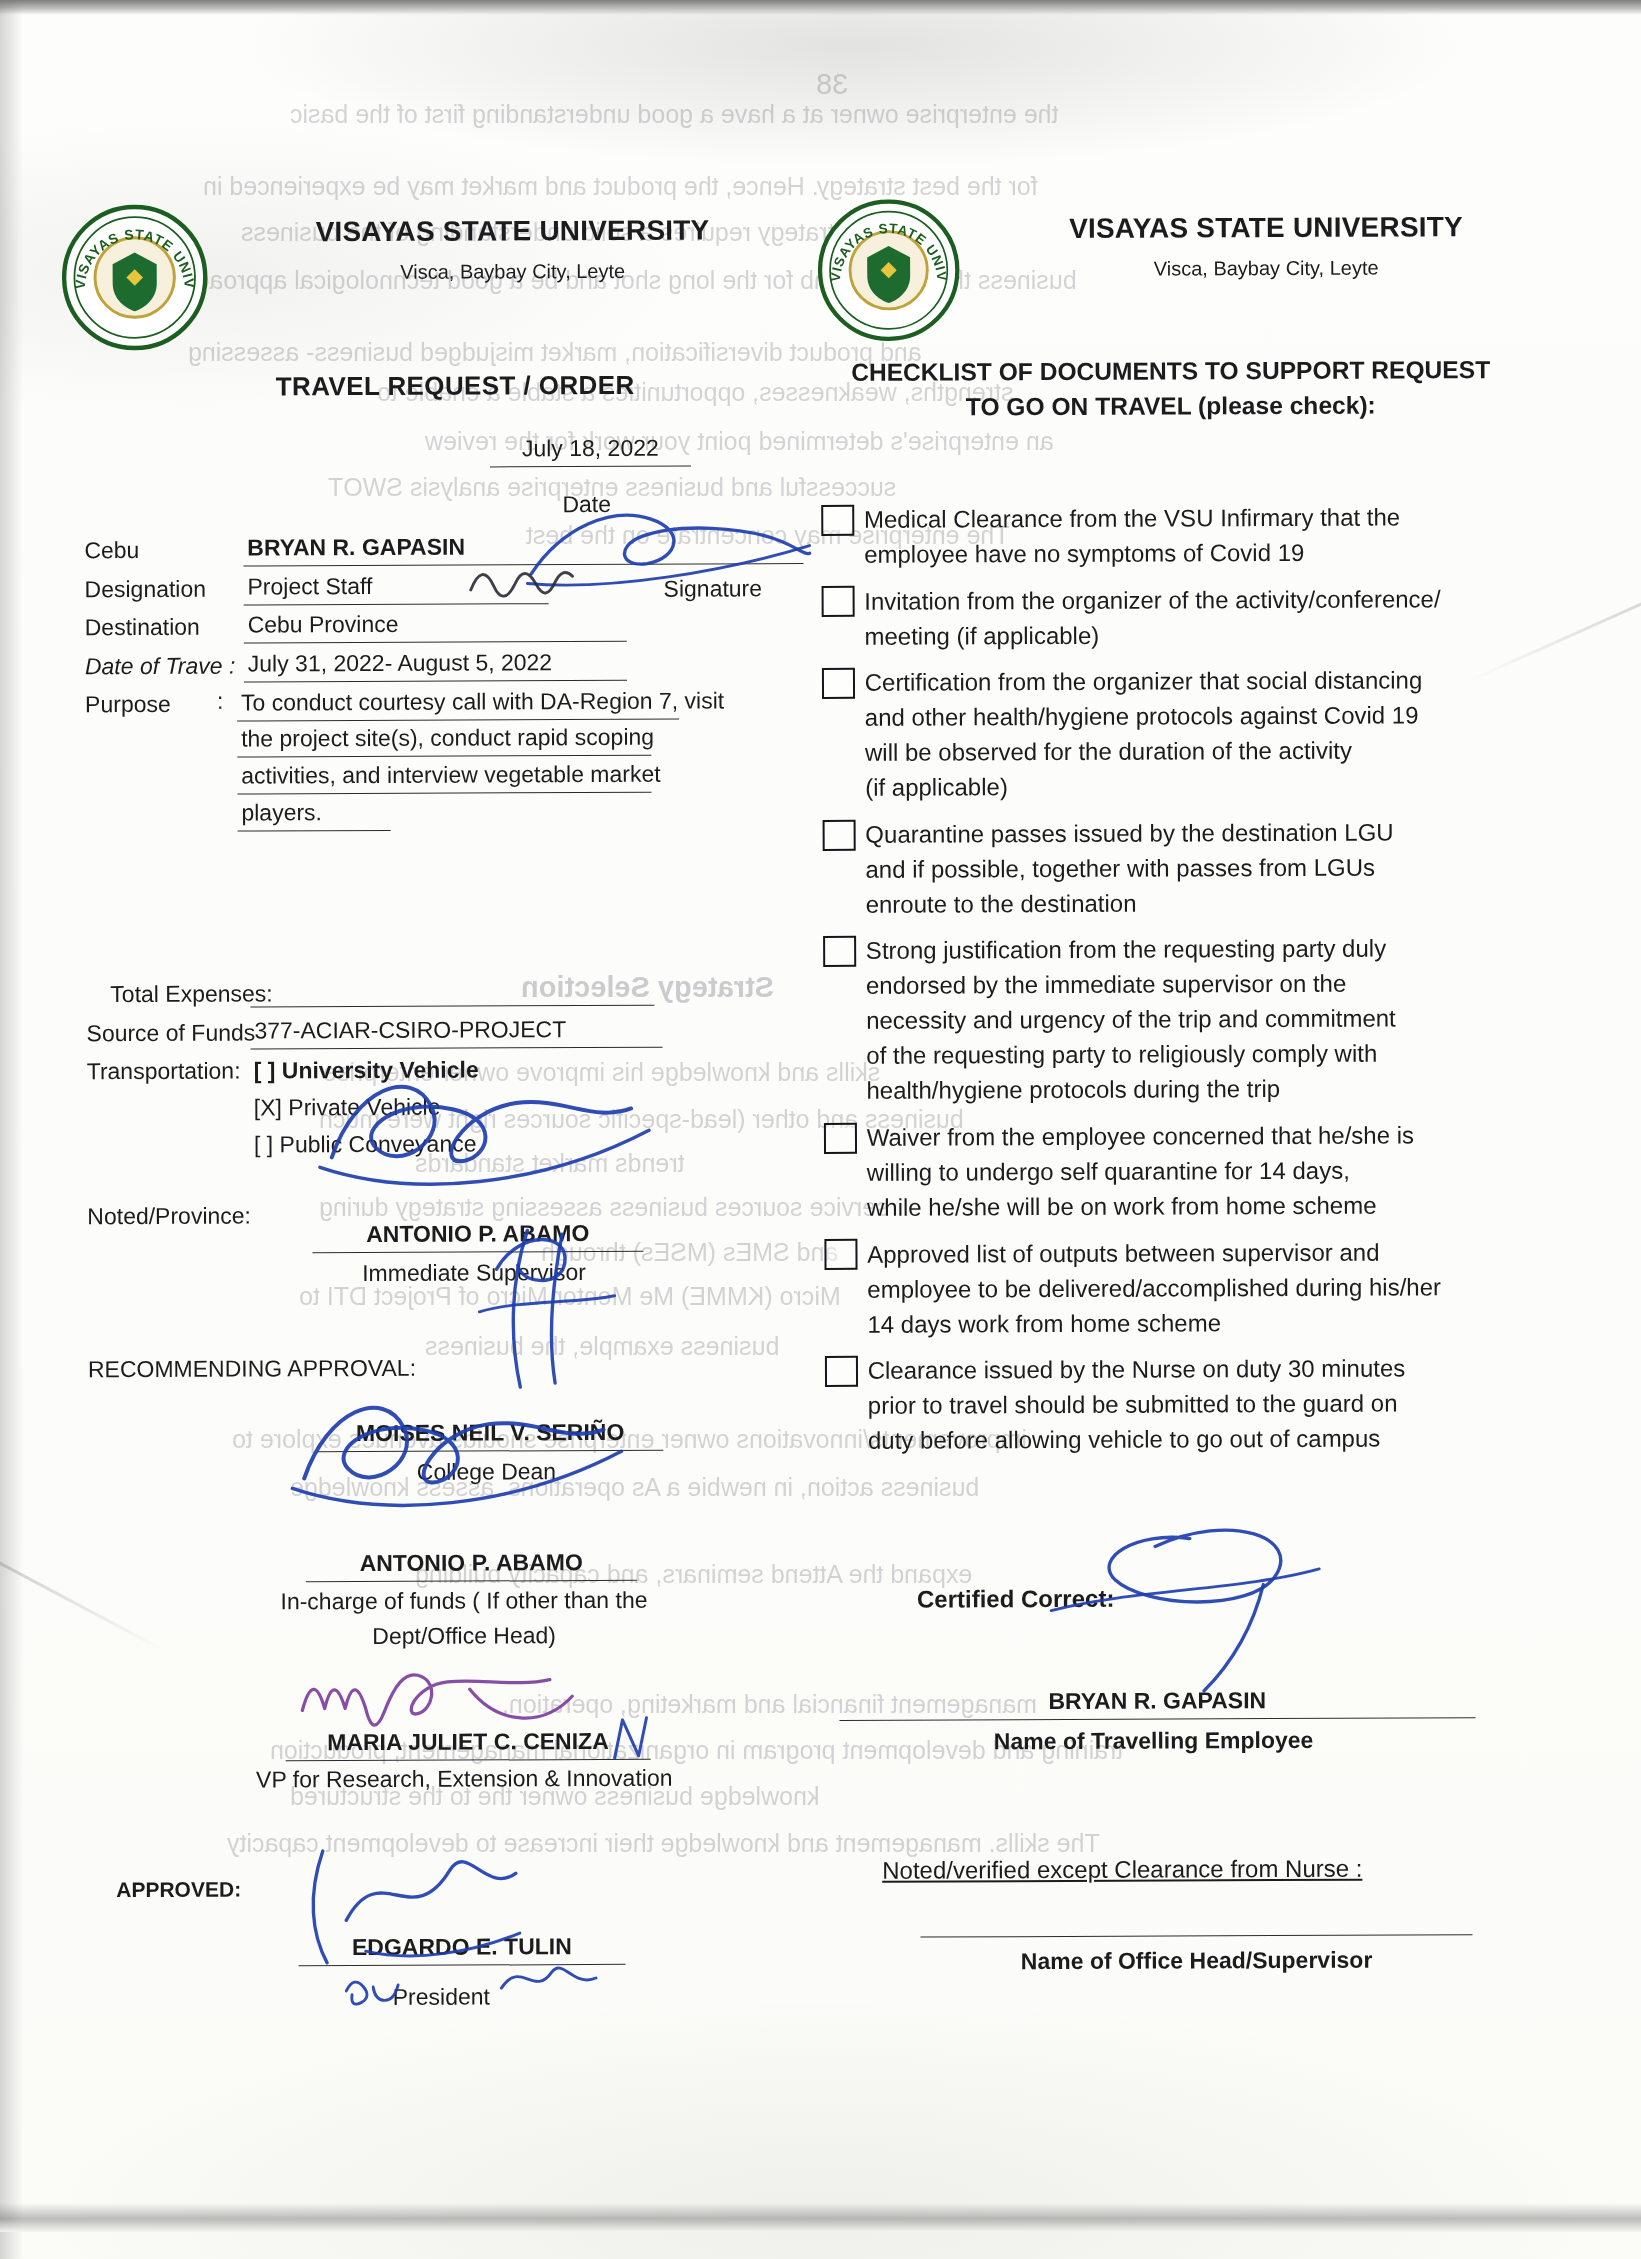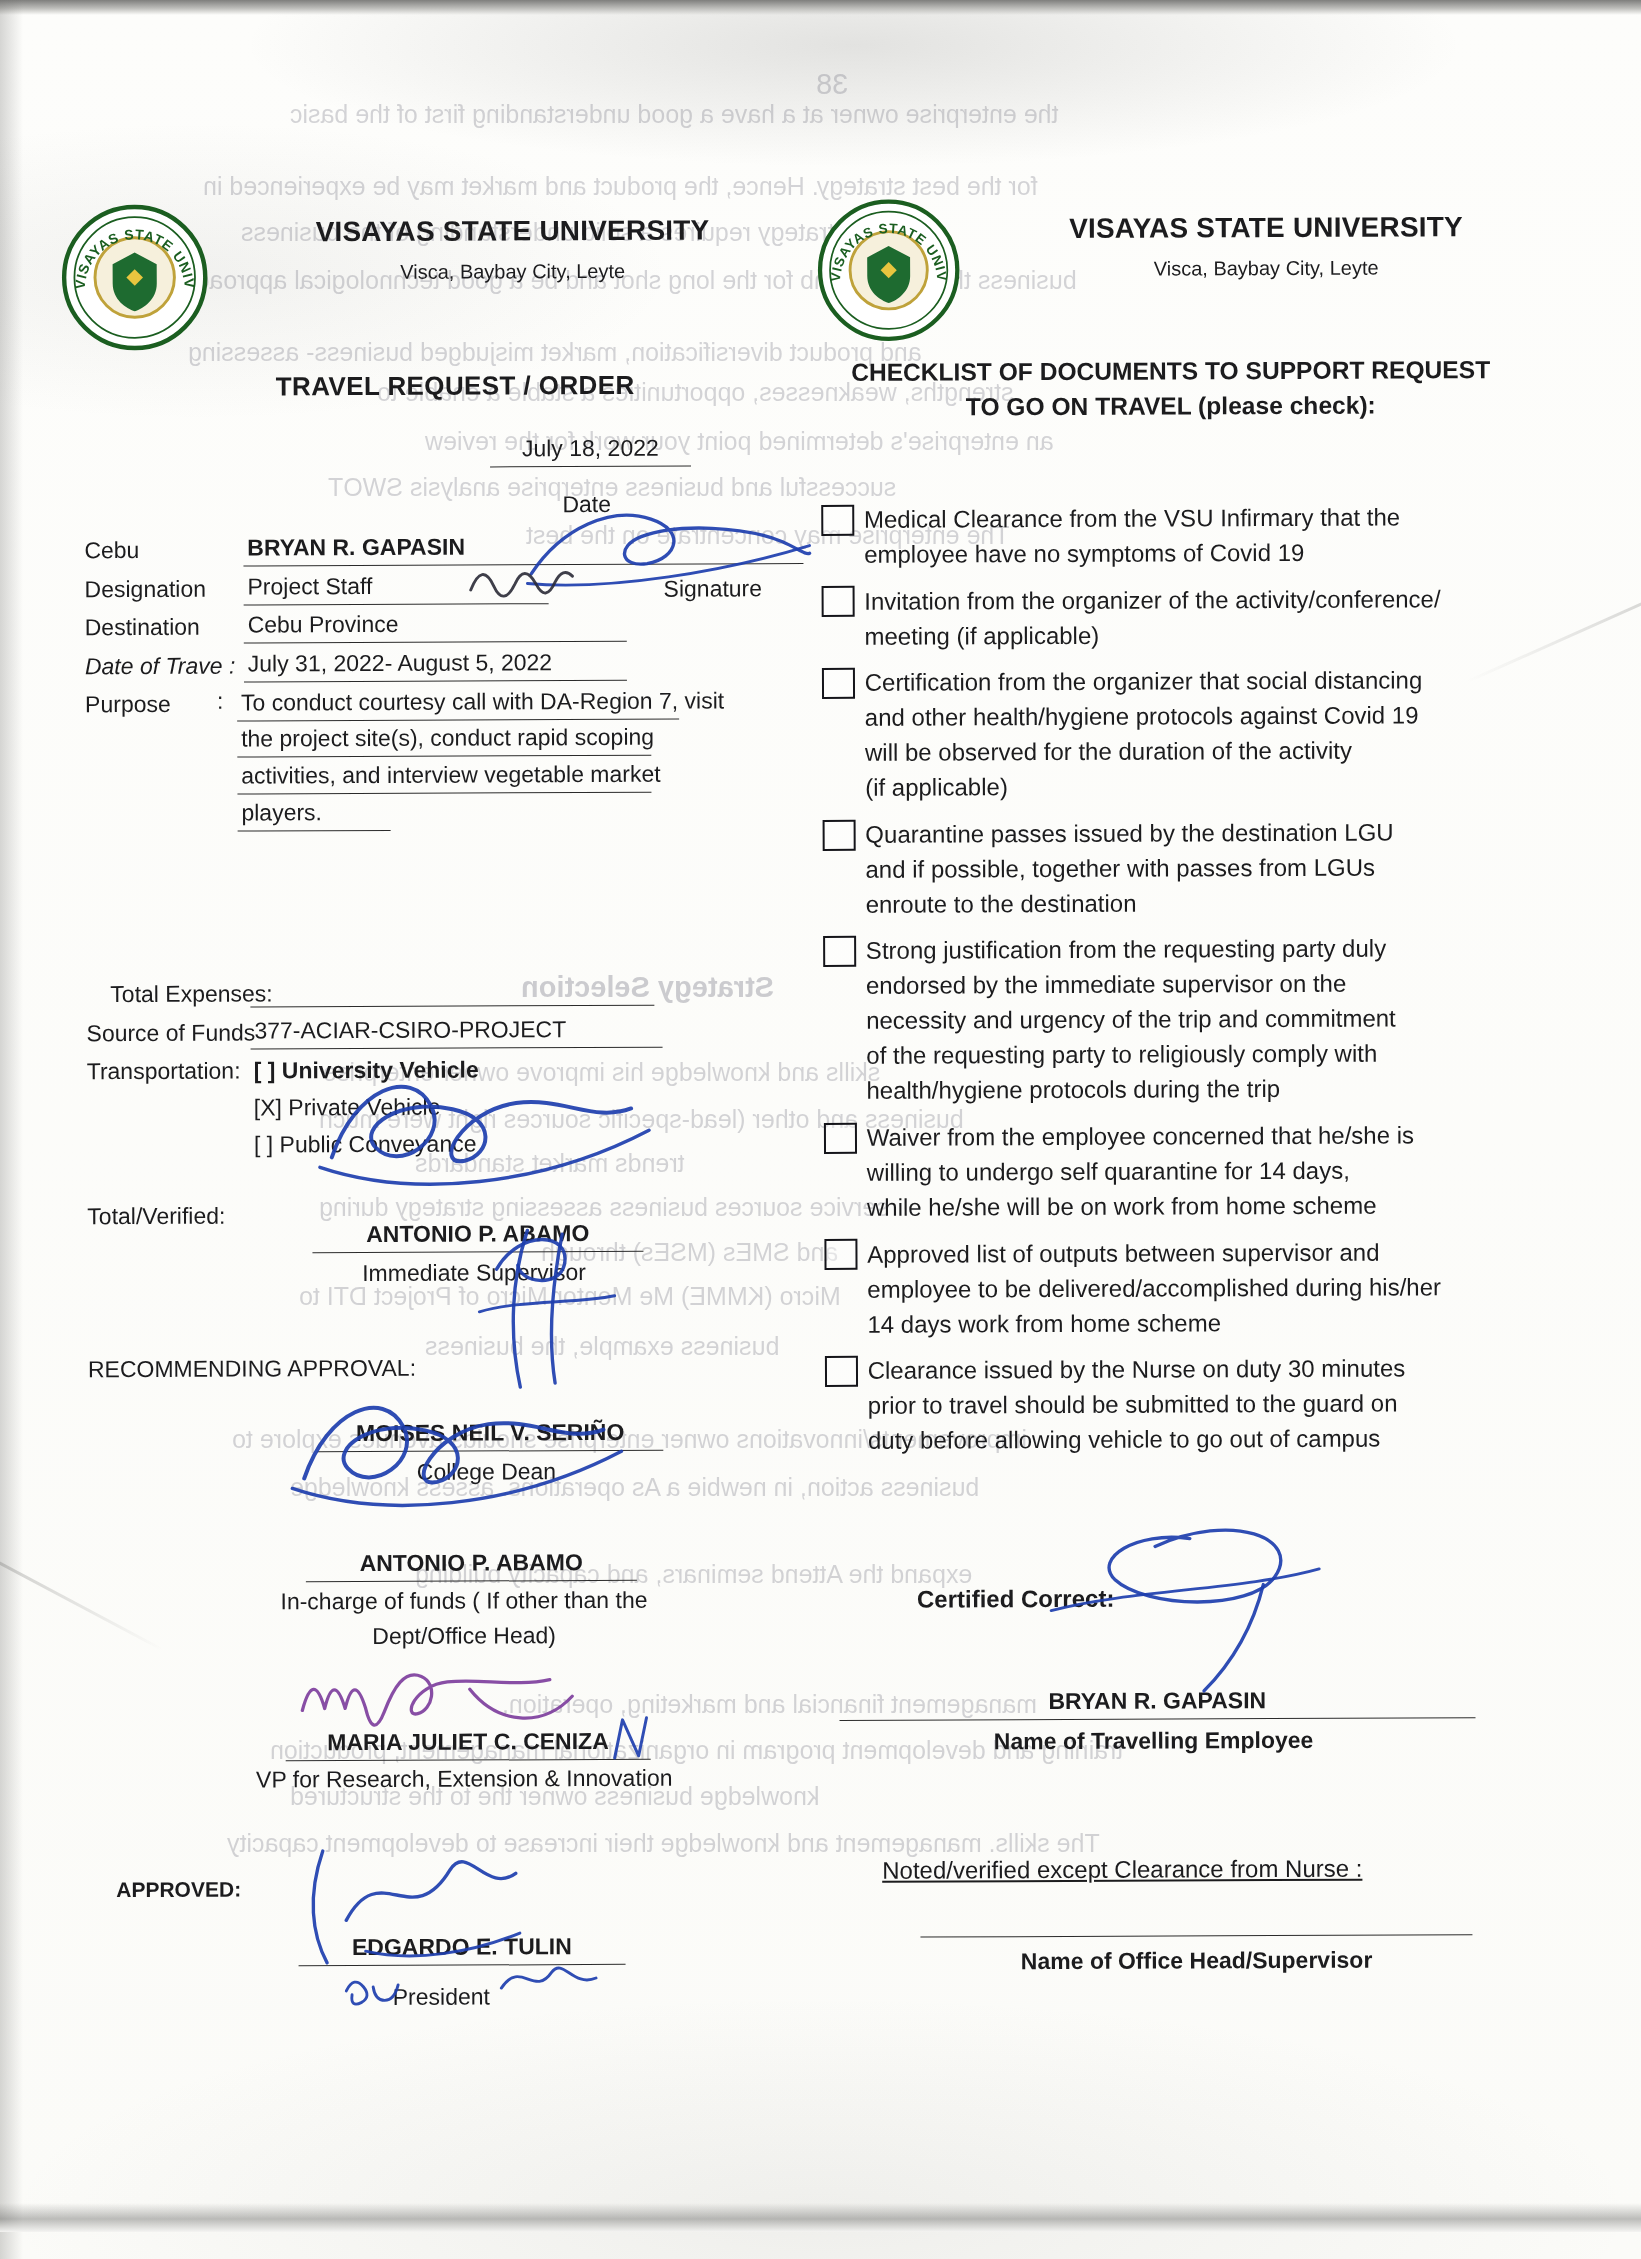--- a/index.html
+++ b/index.html
@@ -204,21 +204,21 @@
     <div class="abs uline-empty" style="left:246px;top:975px;width:404px;"></div>
 
     <div class="abs t" style="left:82px;top:1016px;">Source of Funds</div>
     <div class="abs t uline" style="left:246px;top:1014px;width:404px;">377-ACIAR-CSIRO-PROJECT</div>
 
     <div class="abs t" style="left:82px;top:1054px;">Transportation:</div>
     <div class="abs t" style="left:249px;top:1054px;font-weight:bold;">[  ] University Vehicle</div>
     <div class="abs t" style="left:249px;top:1091px;">[X] Private Vehicle</div>
     <div class="abs t" style="left:249px;top:1128px;">[ ] Public Conveyance</div>
 
-    <div class="abs t" style="left:82px;top:1199px;">Total/Verified:</div>
+    <div class="abs t" style="left:82px;top:1199px;">Noted/Province:</div>
     <div class="abs t b ctr uline" style="left:307px;top:1218px;width:323px;">ANTONIO P. ABAMO</div>
     <div class="abs t ctr" style="left:307px;top:1257px;width:323px;">Immediate Supervisor</div>
 
     <div class="abs t" style="left:82px;top:1352px;">RECOMMENDING APPROVAL:</div>
     <div class="abs t b ctr uline" style="left:311px;top:1417px;width:338px;">MOISES NEIL V. SERIÑO</div>
     <div class="abs t ctr" style="left:311px;top:1456px;width:338px;">College Dean</div>
 
     <div class="abs t b ctr uline" style="left:299px;top:1547px;width:323px;">ANTONIO P. ABAMO</div>
     <div class="abs t ctr" style="left:230px;top:1585px;width:454px;">In-charge of  funds ( If other than the</div>
     <div class="abs t ctr" style="left:230px;top:1620px;width:454px;">Dept/Office Head)</div>

